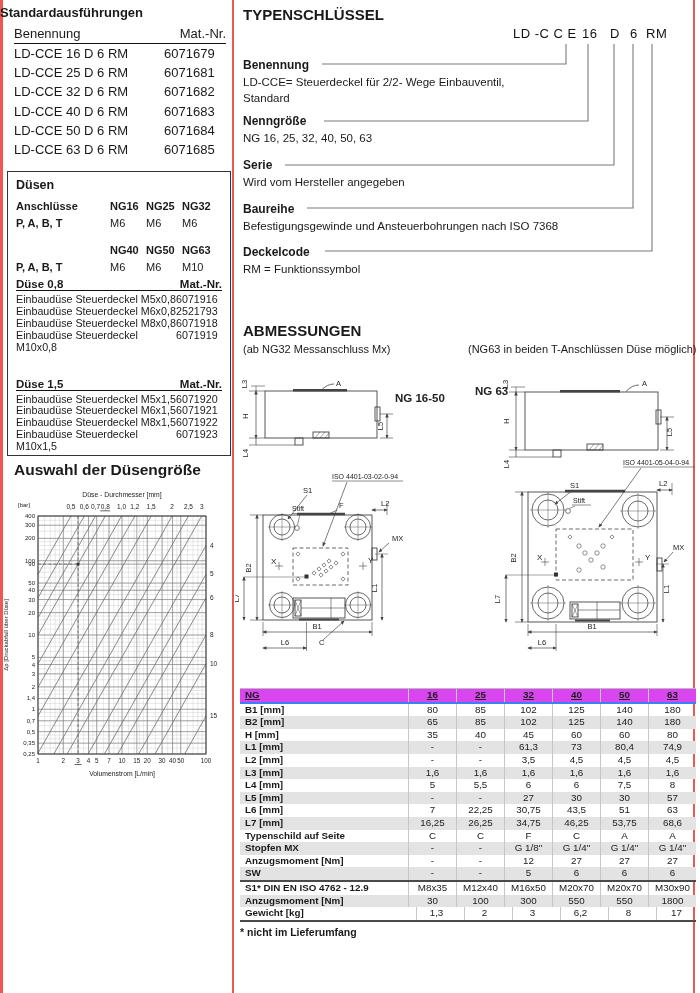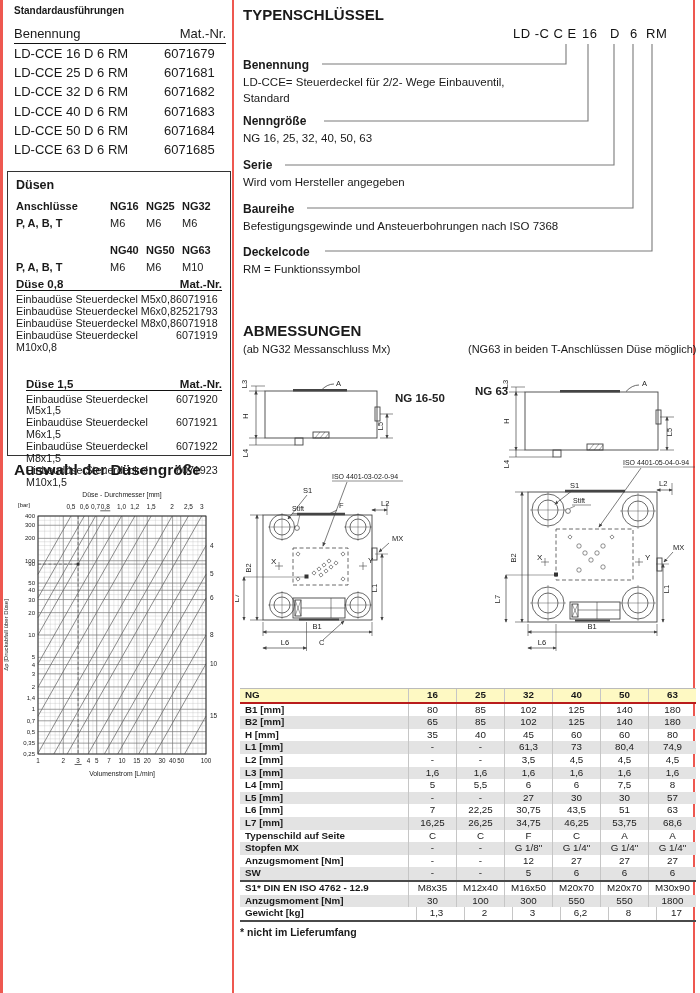--- a/index.html
+++ b/index.html
@@ -28,39 +28,39 @@
   
   .code{font-size:13px;letter-spacing:.5px;color:#111;}
   .ts-label{position:absolute;font-weight:bold;font-size:12px;}
   .ts-line{position:absolute;font-size:11.5px;line-height:16px;white-space:nowrap;}
   .note{position:absolute;font-size:11px;}
   
   #dim-table{border-top:1px solid #bbb;}
   .dtr{display:grid;grid-template-columns:168px repeat(6,1fr);font-size:9.8px;line-height:12.6px;}
   .dtr>div{padding:0 2px;text-align:center;border-left:1px solid #c6c6c6;}
   .dtr>div:first-child{text-align:left;font-weight:bold;padding-left:5px;border-left:none;}
-  .dth{background:#fef9c3;border-bottom:2px solid #b91c1c;}
+  .dth{background:#d946ef;border-bottom:2px solid #3b82f6;text-decoration:underline;}
   .dth>div{font-weight:bold;}
   .stripe{background:#e3e3e3;}
   .heavy{border-top:2px solid #4a4a4a;}
   .dlast{border-bottom:2px solid #4a4a4a;gap:8px;}
   .footnote{position:absolute;font-size:10.5px;font-weight:bold;}
   svg{font-family:"Liberation Sans",sans-serif;}
   svg text{fill:#222;}
 </style>
 </head>
 <body>
 
 <div class="page">
 
   <div class="rule" style="left:0;width:3px"></div>
   <div class="rule" style="left:232px;width:2px"></div>
   <div class="rule" style="left:693px;width:2px"></div>
 
-  <div class="hd1" style="left:14px;top:5px;font-size:10px">Standardausführungen</div>
+  <div class="hd1" style="left:0;top:5px;font-size:13px">Standardausführungen</div>
 
   <div class="abs" style="left:14px;top:26px;width:212px">
     <div class="std-head">
       <span>Benennung</span>
       <span>Mat.-Nr.</span>
     </div>
     <div id="std-rows">
         <div class="std-row">
           <span class="nm">LD-CCE 16 D 6 RM</span>
           <span class="no">6071679</span>
@@ -121,21 +121,21 @@
           </div>
           <div class="ds-row">
             <span class="nm">Einbaudüse Steuerdeckel M8x0,8</span>
             <span class="no">6071918</span>
           </div>
           <div class="ds-row">
             <span class="nm">Einbaudüse Steuerdeckel M10x0,8</span>
             <span class="no">6071919</span>
           </div>
         </div>
-        <div style="margin-top: 24px; margin-left: 10px;">
+        <div style="margin-top: 24px;">
           <div class="ds-head">
             <span>Düse 1,5</span>
             <span>Mat.-Nr.</span>
           </div>
           <div class="ds-row">
             <span class="nm">Einbaudüse Steuerdeckel M5x1,5</span>
             <span class="no">6071920</span>
           </div>
           <div class="ds-row">
             <span class="nm">Einbaudüse Steuerdeckel M6x1,5</span>

